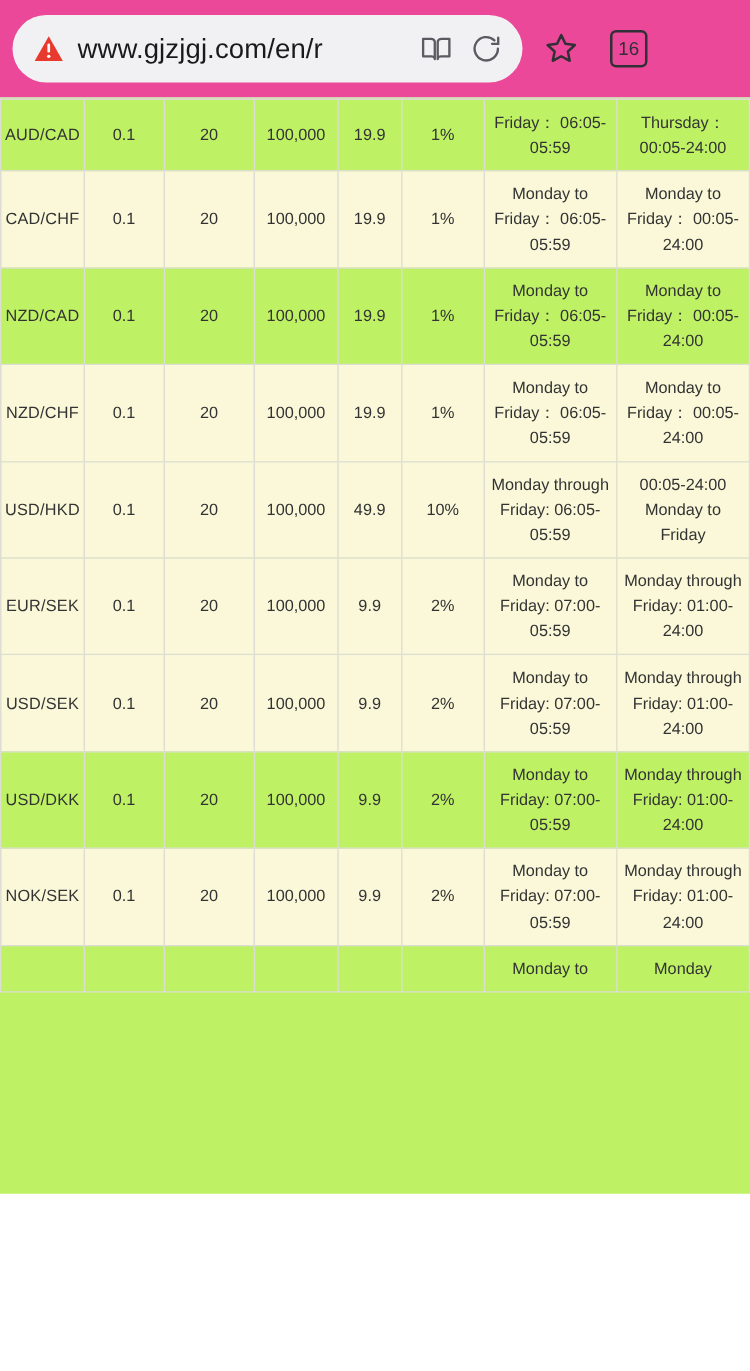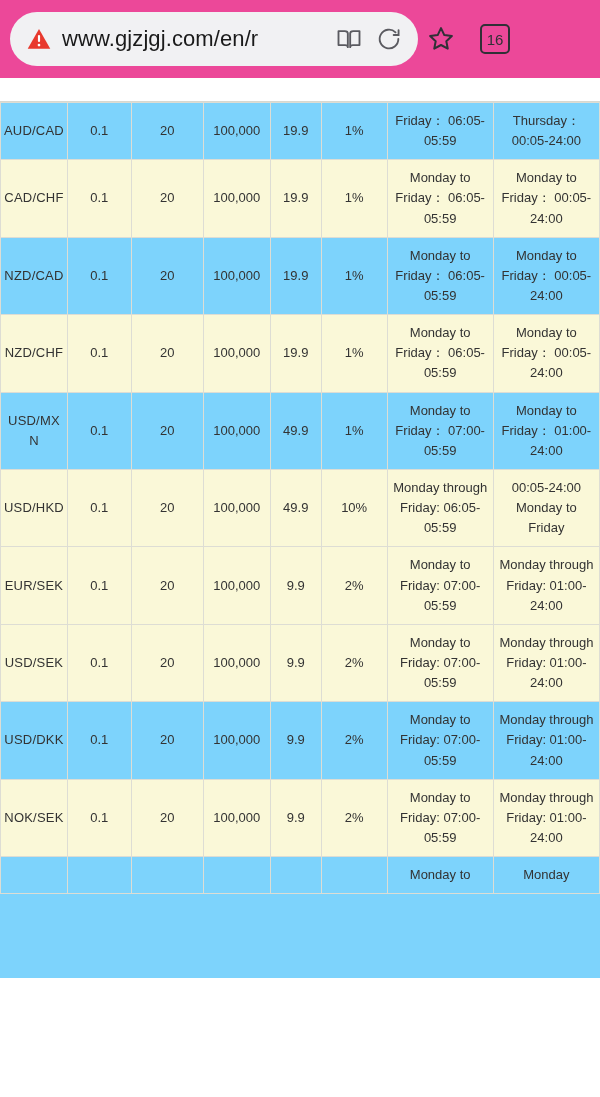--- a/index.html
+++ b/index.html
@@ -62,44 +62,43 @@
     justify-content: center;
     color: #5a5a60;
   }
 
   .bar-icon {
     flex: 0 0 auto;
     width: 46px;
     height: 46px;
     display: flex;
     align-items: center;
-    justify-content: flex-start;
+    justify-content: center;
     color: #303036;
   }
 
   .tab-count {
     width: 30px;
     height: 30px;
     border: 2px solid #303036;
     border-radius: 5px;
     display: flex;
     align-items: center;
     justify-content: center;
     font-size: 15px;
     color: #303036;
   }
 
   
   .table-wrap {
     width: 600px;
     height: 877px;
     overflow: hidden;
-    background: #7dd3fc;
+    background: #bef264;
     border-top: 1px solid #d8d8d0;
-    margin-top: 23px;
   }
 
   table.rates {
     width: 600px;
     border-collapse: collapse;
     table-layout: fixed;
   }
 
   table.rates td {
     border: 1px solid #ddddd4;
@@ -217,30 +216,20 @@
         <td class="pair">NZD/CHF</td>
         <td>0.1</td>
         <td>20</td>
         <td>100,000</td>
         <td>19.9</td>
         <td>1%</td>
         <td>Monday to Friday： 06:05-05:59</td>
         <td>Monday to Friday： 00:05-24:00</td>
       </tr>
 
-      <tr>
-        <td class="pair">USD/MXN</td>
-        <td>0.1</td>
-        <td>20</td>
-        <td>100,000</td>
-        <td>49.9</td>
-        <td>1%</td>
-        <td>Monday to Friday： 07:00-05:59</td>
-        <td>Monday to Friday： 01:00-24:00</td>
-      </tr>
 
       <tr class="alt">
         <td class="pair">USD/HKD</td>
         <td>0.1</td>
         <td>20</td>
         <td>100,000</td>
         <td>49.9</td>
         <td>10%</td>
         <td>Monday through Friday: 06:05-05:59</td>
         <td>00:05-24:00 Monday to Friday</td>

